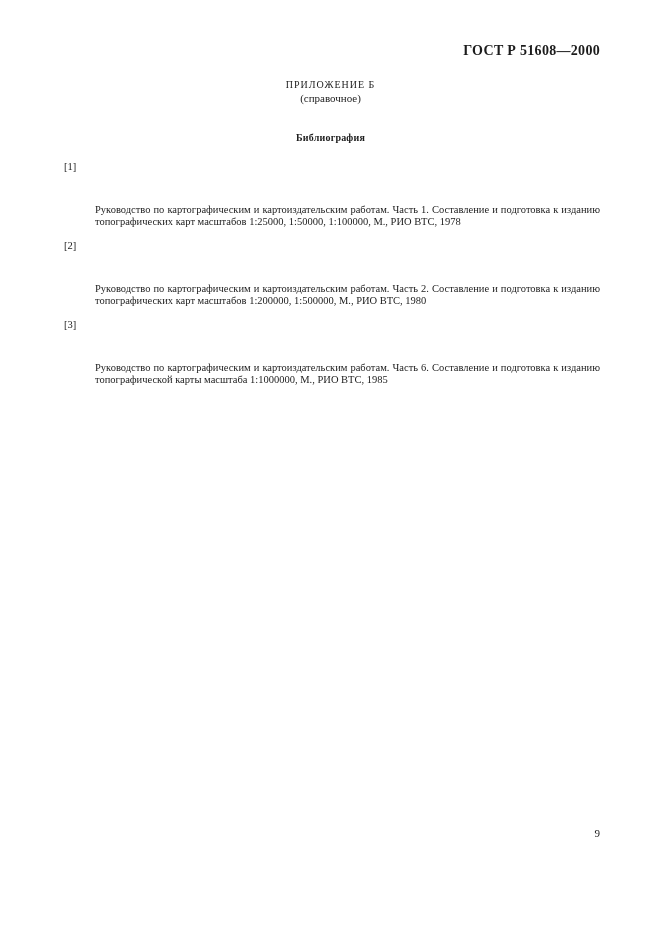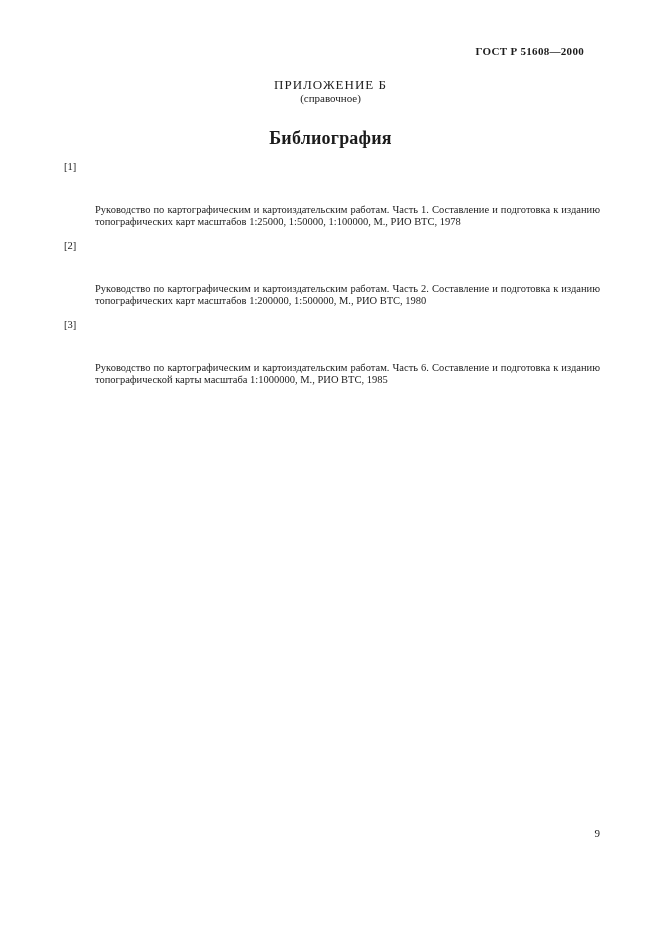--- a/index.html
+++ b/index.html
@@ -13,45 +13,45 @@
     overflow: hidden;
   }
   .page {
     width: 661px;
     height: 936px;
     position: relative;
     background: #ffffff;
   }
   .doc-code {
     padding-top: 44px;
-    padding-right: 77px;
+    padding-right: 61px;
     text-align: right;
     font-weight: 700;
-    font-size: 11px;
+    font-size: 14px;
     line-height: 14px;
     letter-spacing: 0.3px;
   }
   .appendix-title {
     margin-top: 20px;
     text-align: center;
-    font-size: 13px;
+    font-size: 10px;
     line-height: 14px;
     letter-spacing: 1px;
   }
   .appendix-subtitle {
     text-align: center;
     font-size: 11px;
     line-height: 12px;
     margin-top: 0px;
   }
   .section-title {
     margin-top: 27px;
     text-align: center;
     font-weight: 700;
-    font-size: 18px;
+    font-size: 10px;
     line-height: 14px;
     letter-spacing: 0.2px;
   }
   .bib-list {
     margin: 16px 61px 0 64px;
   }
   .bib-item {
     display: flex;
     font-size: 10.5px;
     line-height: 11.6px;

